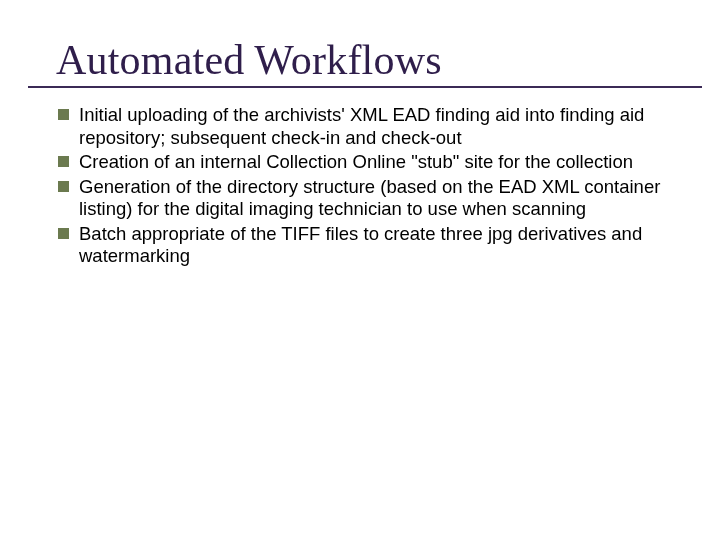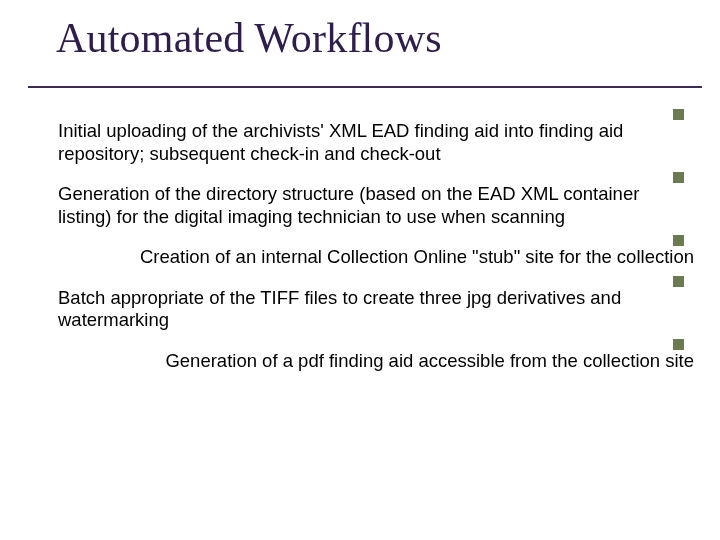--- a/index.html
+++ b/index.html
@@ -15,21 +15,21 @@
   .slide {
     position: relative;
     width: 720px;
     height: 540px;
     box-sizing: border-box;
     background: #ffffff;
   }
   .title {
     position: absolute;
     left: 56px;
-    top: 14px;
+    top: 36px;
     font-family: "Times New Roman", Times, serif;
     font-size: 42px;
     color: #2f1e4b;
     letter-spacing: 0.2px;
     text-align: right;
   }
   .underline {
     position: absolute;
     left: 28px;
     right: 18px;
@@ -38,23 +38,22 @@
     background: #3b2a56;
   }
   .content {
     position: absolute;
     left: 58px;
     top: 104px;
     right: 26px;
   }
   .item {
     display: flex;
-    align-items: flex-end;
+    align-items: flex-start;
     margin-bottom: 2px;
-    flex-direction: column;
   }
   .bullet {
     flex: 0 0 auto;
     width: 11px;
     height: 11px;
     background: #6b7a4f;
     margin-top: 5px;
     margin-right: 10px;
   }
   .text {
@@ -74,37 +73,33 @@
 
   <div class="content">
 
     <div class="item">
       <div class="bullet"></div>
       <div class="text">Initial uploading of the archivists' XML EAD finding aid into finding aid repository; subsequent check-in and check-out</div>
     </div>
 
     <div class="item">
       <div class="bullet"></div>
-      <div class="text">Generation of the directory structure (based on the EAD XML container listing) for the digital imaging technician to use when scanning</div>
+      <div class="text">Creation of an internal Collection Online "stub" site for the collection</div>
     </div>
 
     <div class="item">
       <div class="bullet"></div>
-      <div class="text">Creation of an internal Collection Online "stub" site for the collection</div>
+      <div class="text">Generation of the directory structure (based on the EAD XML container listing) for the digital imaging technician to use when scanning</div>
     </div>
 
     <div class="item">
       <div class="bullet"></div>
       <div class="text">Batch appropriate of the TIFF files to create three jpg derivatives and watermarking</div>
     </div>
 
 
 
-    <div class="item">
-      <div class="bullet"></div>
-      <div class="text">Generation of a pdf finding aid accessible from the collection site</div>
-    </div>
 
 
 
   </div>
 
 </div>
 
 </body></html>

